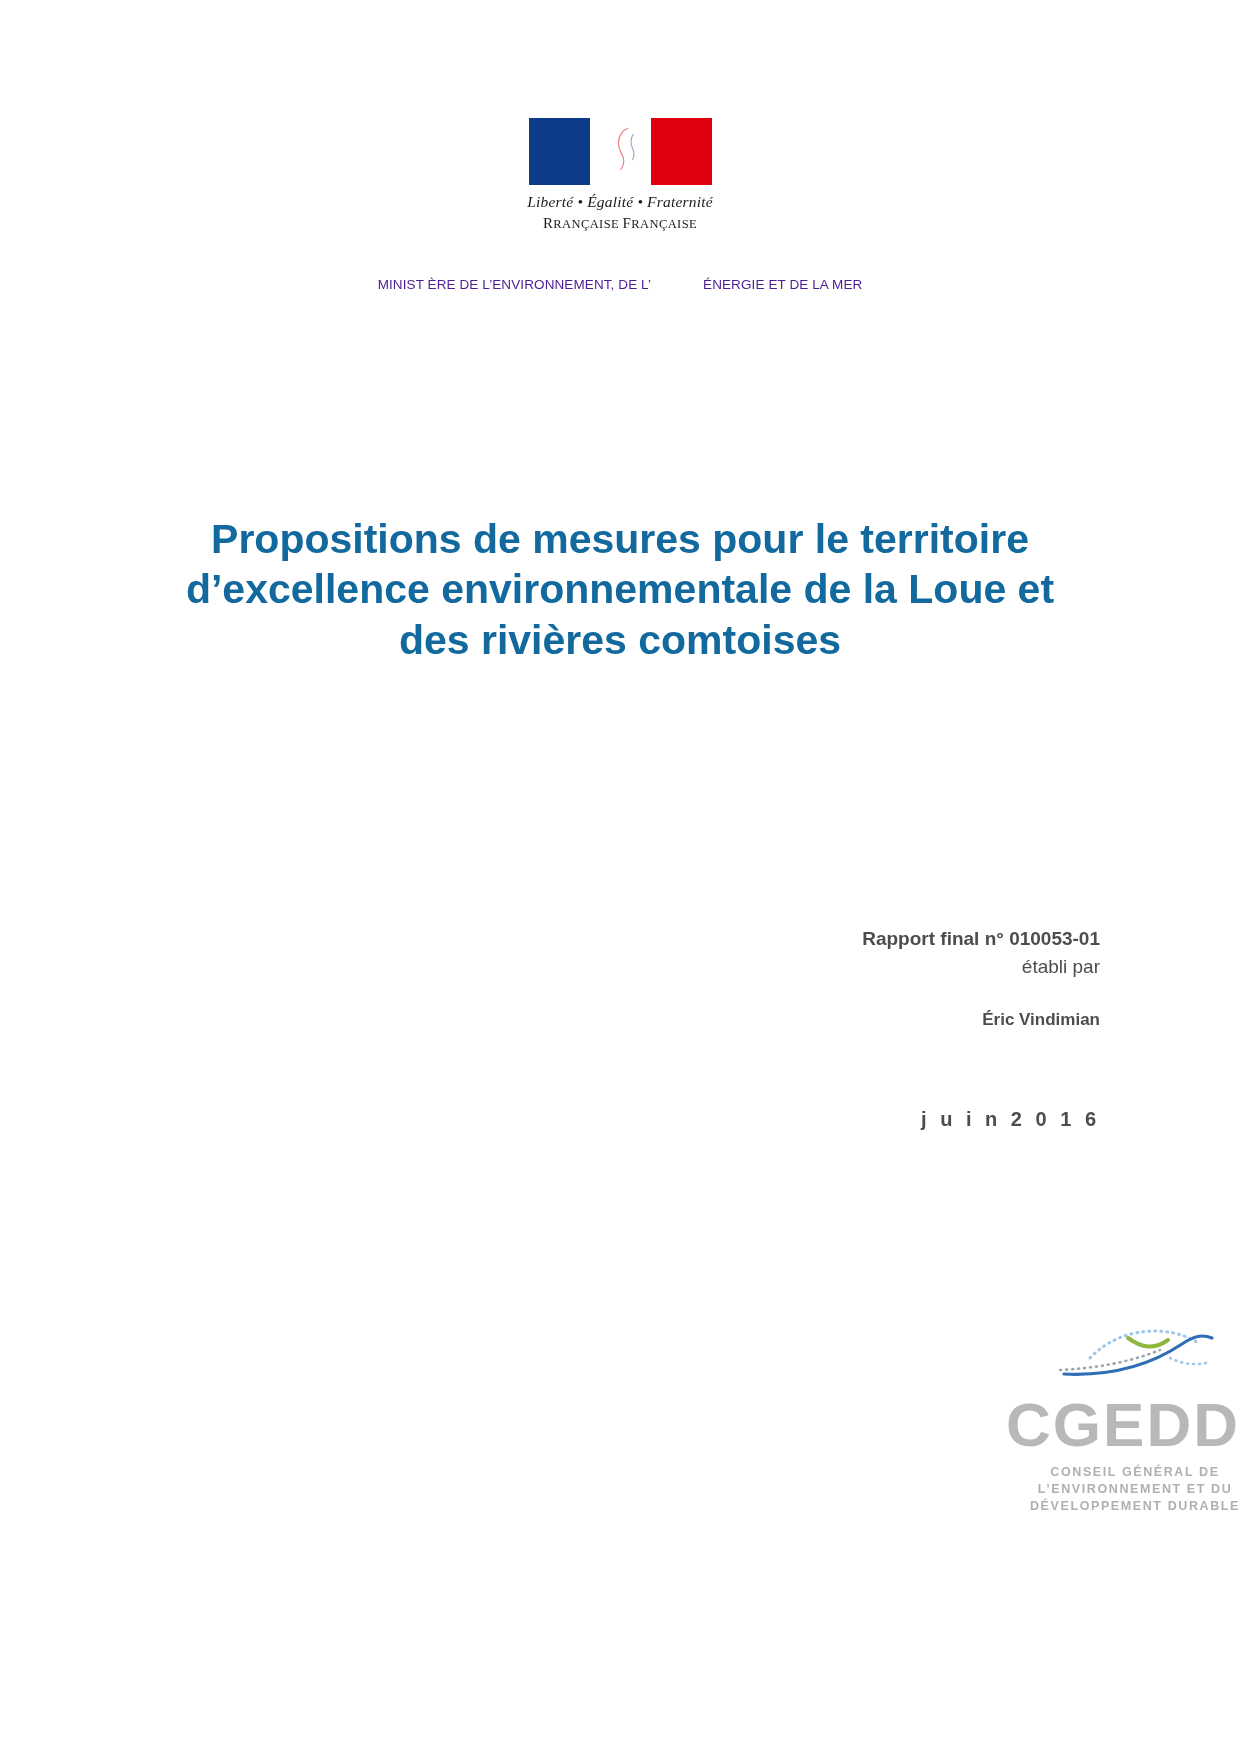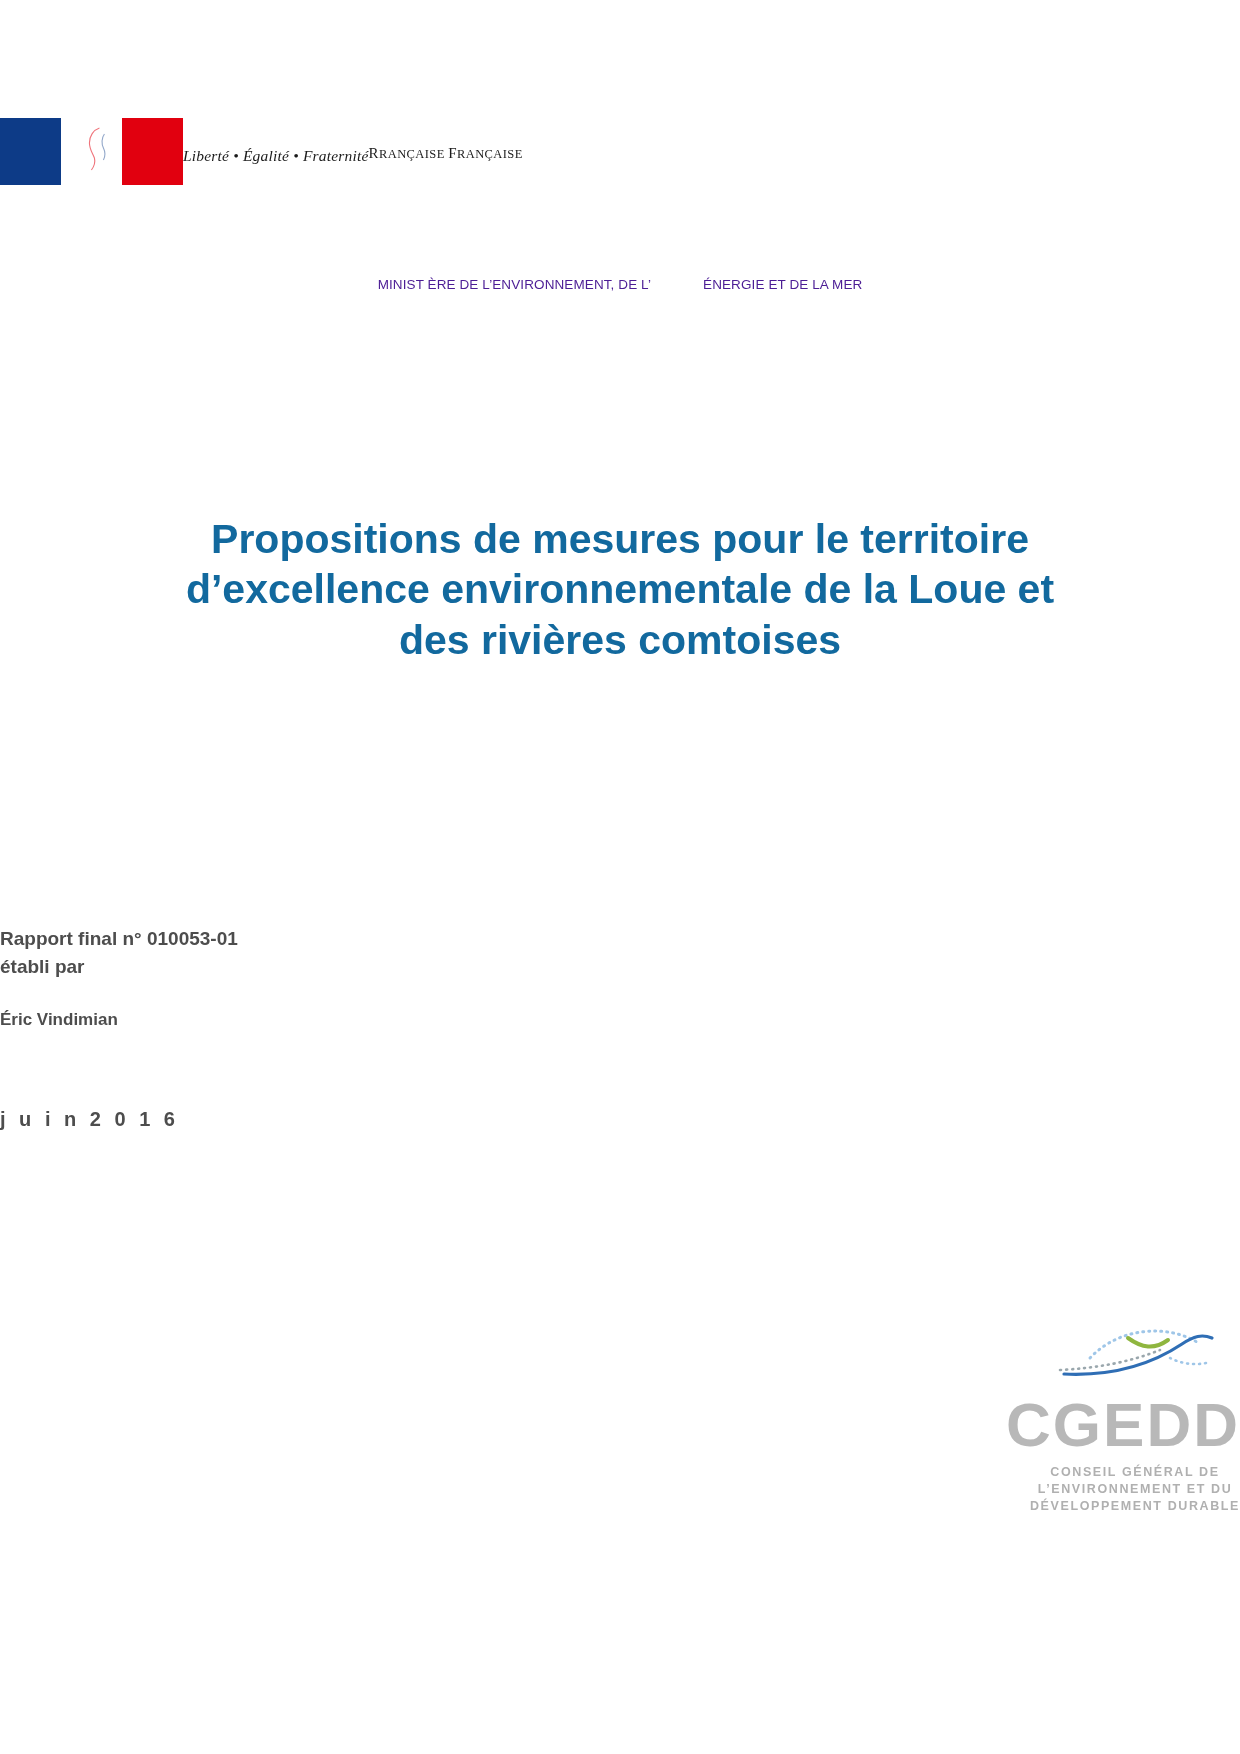--- a/index.html
+++ b/index.html
@@ -22,21 +22,21 @@
     height: 1754px;
   }
 
   
   .rf-logo {
     position: absolute;
     top: 118px;
     left: 0;
     width: 1240px;
     display: flex;
-    flex-direction: row;
+    flex-direction: column;
     align-items: center;
   }
   .flag {
     width: 183px;
     height: 67px;
     display: flex;
     position: relative;
     overflow: hidden;
   }
   .flag .band {
@@ -104,33 +104,33 @@
     font-size: 41px;
     line-height: 1.22;
     font-weight: bold;
     color: #12699e;
   }
 
   
   .report-meta {
     position: absolute;
     top: 925px;
-    left: 0;
+    left: 8px;
     width: 1092px;
-    text-align: left;
+    text-align: right;
     color: #4d4d4d;
   }
   .report-number {
     font-size: 19px;
     font-weight: bold;
     line-height: 1.45;
   }
   .report-by {
     font-size: 19px;
-    font-weight: bold;
+    font-weight: normal;
     line-height: 1.45;
   }
   .author {
     margin-top: 30px;
     font-size: 17px;
     font-weight: bold;
     color: #4d4d4d;
   }
   .date {
     margin-top: 78px;

